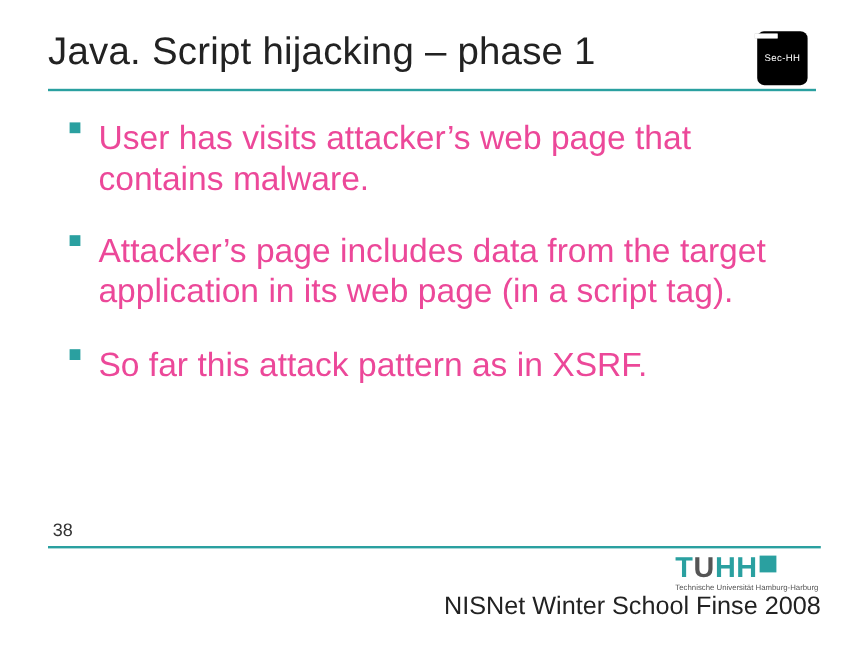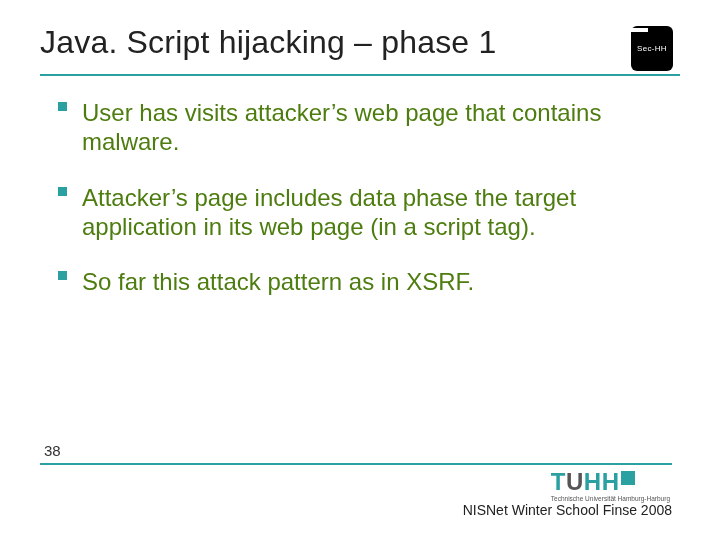--- a/index.html
+++ b/index.html
@@ -73,39 +73,39 @@
     height: 2px;
     background: #2aa0a0;
     margin: 0 0 22px 0;
   }
   .bullets {
     list-style: none;
     padding-left: 18px;
   }
   .bullets li {
     position: relative;
-    font-size: 24px;
+    font-size: 28px;
     line-height: 1.22;
-    color: #4d7c0f;
+    color: #ec4899;
     margin-bottom: 26px;
     padding-left: 24px;
   }
   .bullets li::before {
     content: "";
     position: absolute;
     left: 0;
     top: 4px;
     width: 9px;
     height: 9px;
     background: #2aa0a0;
   }
   .footer {
     position: absolute;
     left: 40px;
-    right: 48px;
+    right: 36px;
     bottom: 22px;
   }
   .slide-num {
     font-size: 15px;
     color: #333;
     margin-bottom: 4px;
     margin-left: 4px;
   }
   .footer-rule {
     height: 2px;
@@ -138,21 +138,21 @@
     background: #2aa0a0;
     margin-left: 2px;
     vertical-align: top;
   }
   .tuhh-sub {
     font-size: 6.5px;
     color: #555;
     margin-top: 1px;
   }
   .footer-caption {
-    font-size: 14px;
+    font-size: 21px;
     color: #222;
     text-align: right;
   }
 </style>
 </head>
 <body>
 
 <div class="slide">
 
   <div class="header-row">
@@ -163,21 +163,21 @@
         <div class="flag-right"></div>
       </div>
       <div class="sec-hh">Sec-HH</div>
     </div>
   </div>
 
   <div class="title-rule"></div>
 
   <ul class="bullets">
     <li>User has visits attacker’s web page that contains malware.</li>
-    <li>Attacker’s page includes data phase the target application in its web page (in a script tag).</li>
+    <li>Attacker’s page includes data from the target application in its web page (in a script tag).</li>
     <li>So far this attack pattern as in XSRF.</li>
   </ul>
 
   <div class="footer">
     <div class="slide-num">38</div>
     <div class="footer-rule"></div>
     <div class="footer-row">
       <div></div>
       <div style="display:flex; align-items:flex-end; gap:18px;">
         <div class="tuhh-logo">

